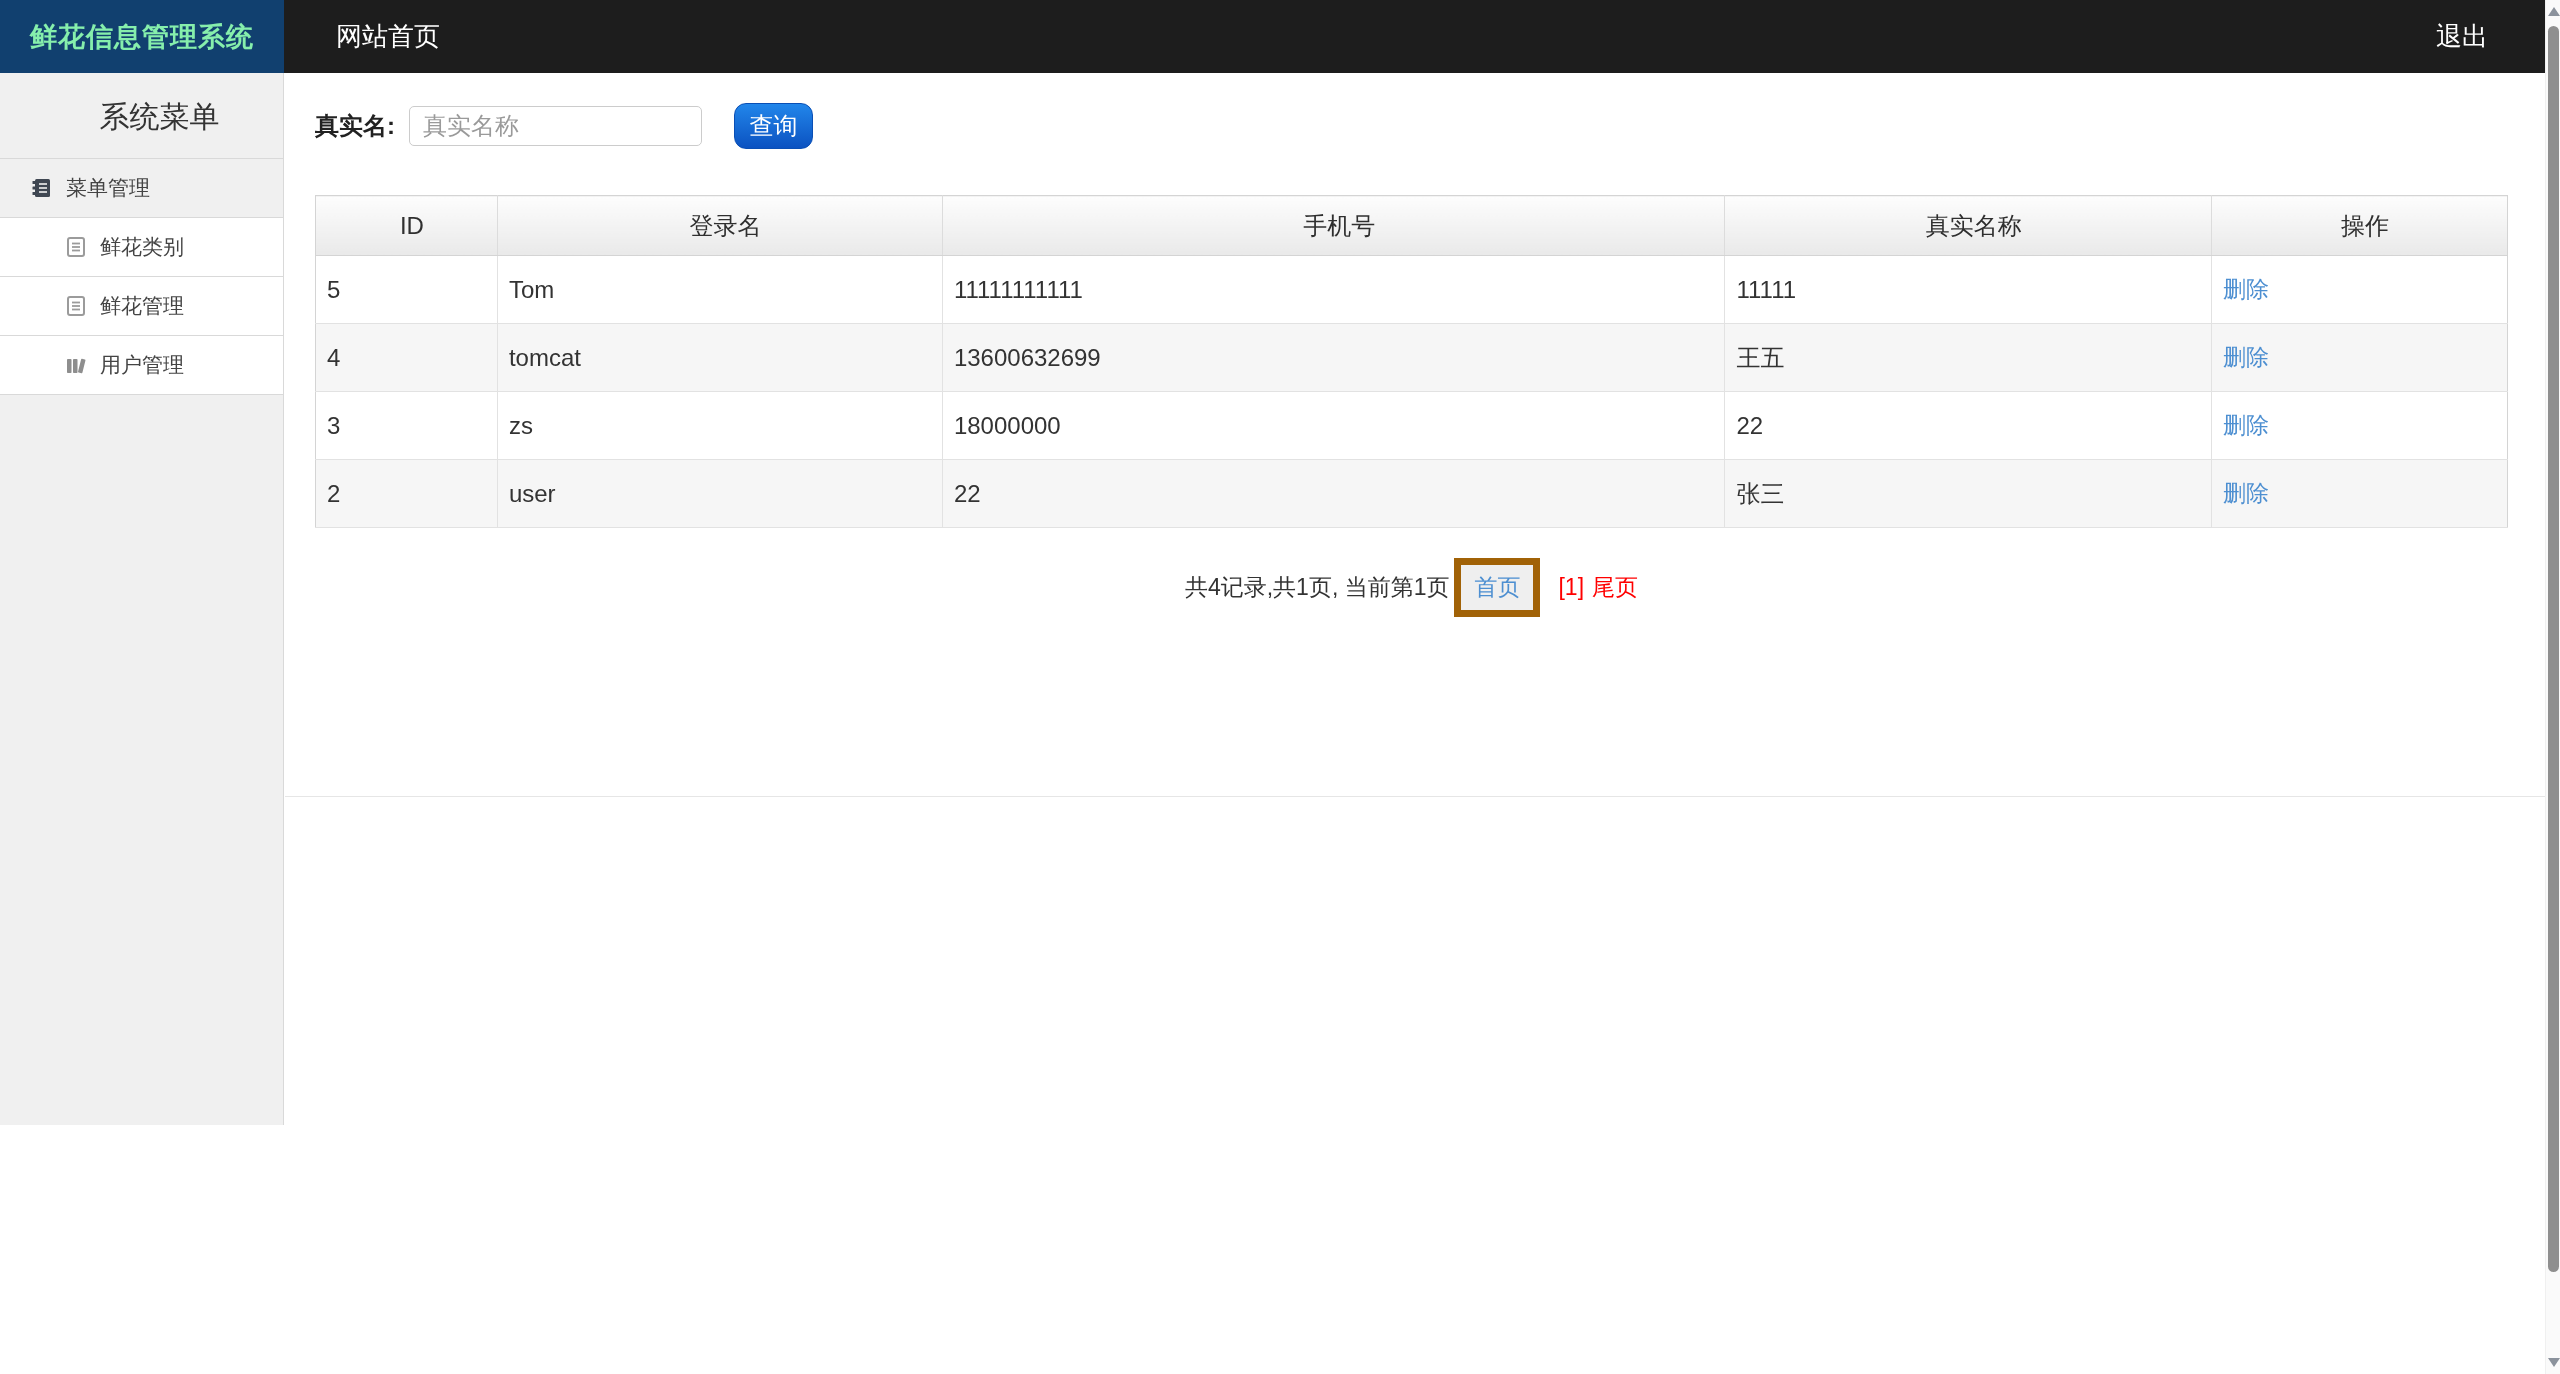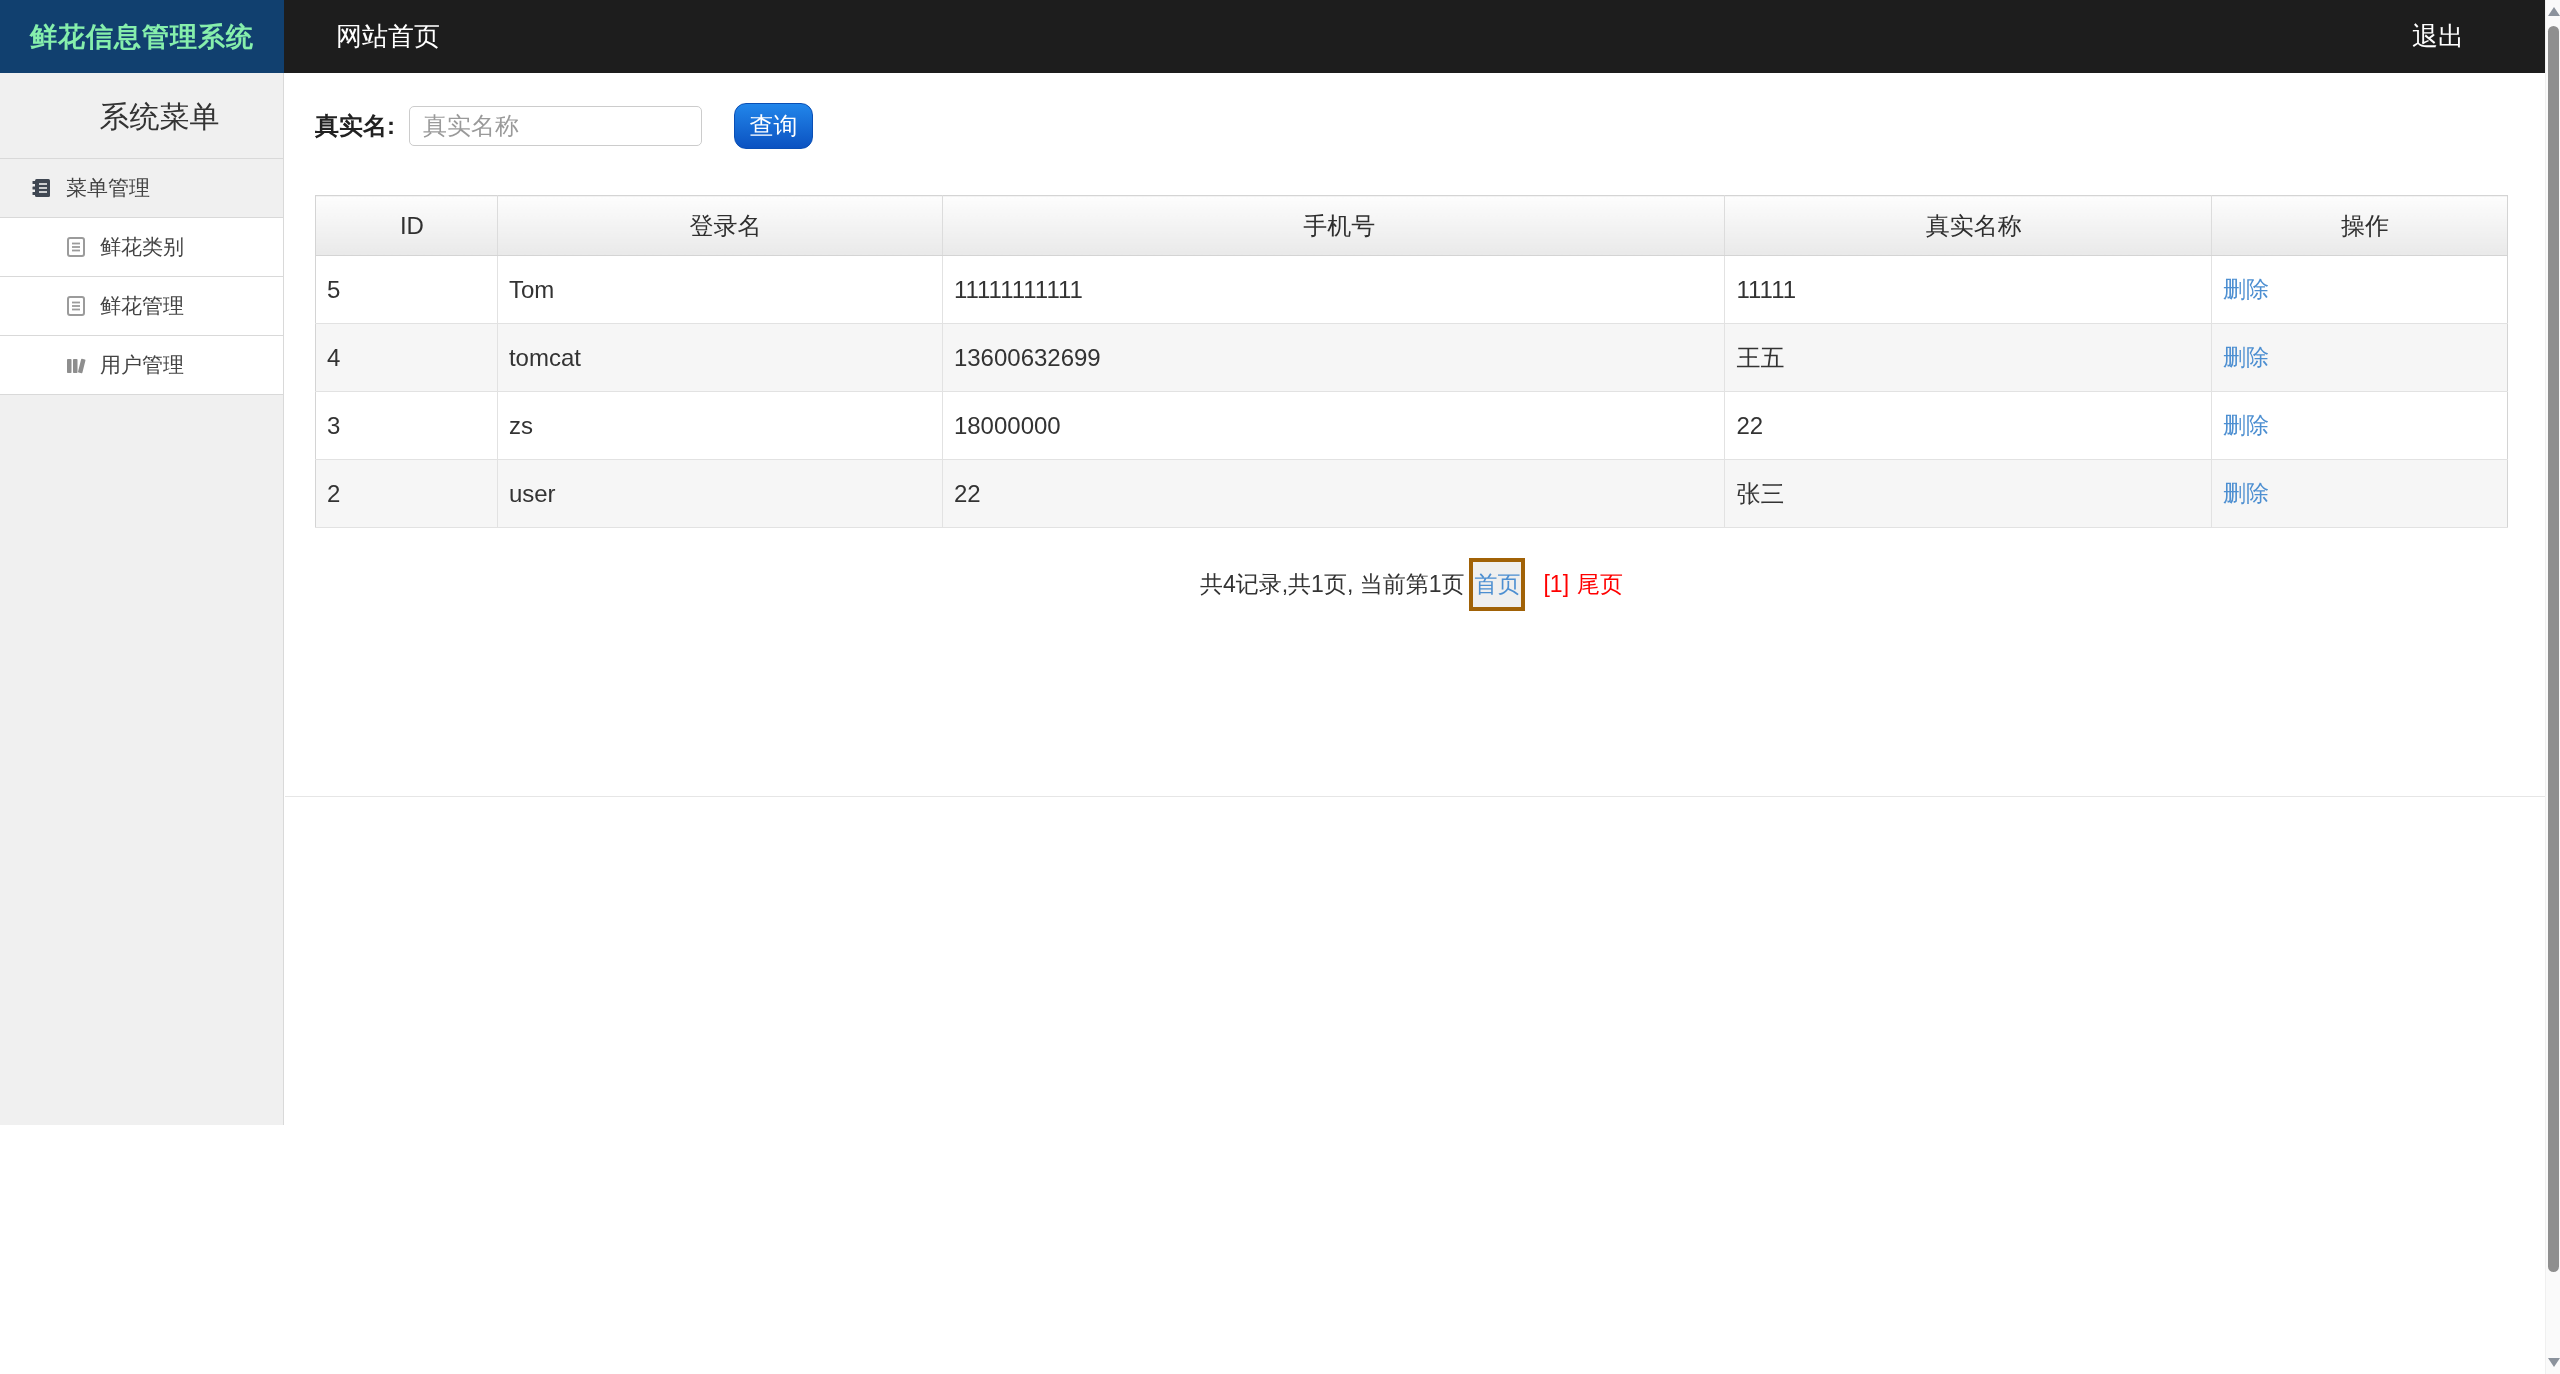--- a/index.html
+++ b/index.html
@@ -8,21 +8,21 @@
   .screen { position:relative; width:2560px; height:1374px; background:#fff; }
 
   
   .topbar { position:absolute; left:0; top:0; width:2560px; height:73px;
             background:#1d1d1d; display:flex; align-items:stretch; }
   .logo { width:284px; height:73px; background:#11406f; color:#86efac;
           font-size:27px; font-weight:bold; display:flex; align-items:center;
           justify-content:center; letter-spacing:1px; }
   .topnav { flex:1; display:flex; align-items:center; }
   .nav-home { color:#fff; font-size:26px; margin-left:52px; text-decoration:none; cursor:pointer; }
-  .nav-logout { color:#fff; font-size:26px; margin-left:auto; margin-right:96px;
+  .nav-logout { color:#fff; font-size:26px; margin-left:auto; margin-right:72px;
                 text-decoration:none; cursor:pointer; }
 
   
   .sidebar { position:absolute; left:0; top:73px; width:284px; height:1052px;
              background:#f0f0f0; border-right:1px solid #d9d9d9;text-align:center; }
   .side-heading { font-size:30px; color:#333; padding:24px 0 20px 36px;
                   border-bottom:1px solid #d9d9d9; }
   .menu-item { height:59px; display:flex; align-items:center;
                border-bottom:1px solid #d9d9d9; cursor:pointer; font-size:21px; color:#444; }
   .menu-item.level1 { padding-left:30px; background:#f0f0f0; }
@@ -56,22 +56,22 @@
   table.users td { height:68px; padding:0 0 0 11px; border-bottom:1px solid #e2e2e2;
                    border-left:1px solid #e2e2e2; color:#333; }
   table.users td:first-child { border-left:none; }
   table.users tr.striped td { background:#f6f6f6; }
   a.del-link { color:#4d8fd1; text-decoration:none; cursor:pointer; font-size:23px; }
 
   
   .pager { width:2193px; margin-top:30px; text-align:center; font-size:23px; color:#333;
            display:flex; align-items:center; justify-content:center; }
   .pg-summary { color:#333; }
-  .pg-first { display:inline-block; margin-left:5px; padding:7px 1px;
-              background:#efefef; border:4px solid #a16207; color:#4d8fd1;
+  .pg-first { display:inline-block; margin-left:5px; padding:7px 13px;
+              background:#efefef; border:7px solid #a16207; color:#4d8fd1;
               text-decoration:none; cursor:pointer; }
   .pg-current { color:#f00; margin-left:18px; cursor:pointer; text-decoration:none; }
   .pg-last { color:#f00; margin-left:8px; cursor:pointer; text-decoration:none; }
 
   
   .scrollbar { position:absolute; right:0; top:0; width:15px; height:1374px;
                background:#fafafa; border-left:1px solid #f0f0f0; }
   .sb-up { position:absolute; top:7px; left:2px; width:0; height:0;
            border-left:6px solid transparent; border-right:6px solid transparent;
            border-bottom:9px solid #8b929c; cursor:pointer; }

